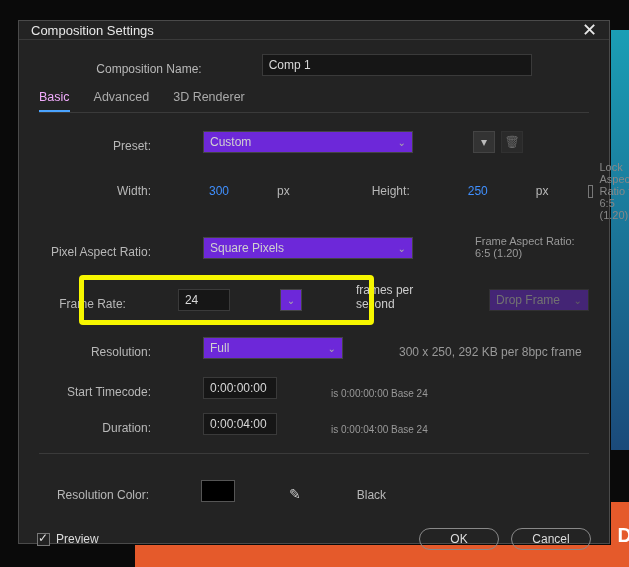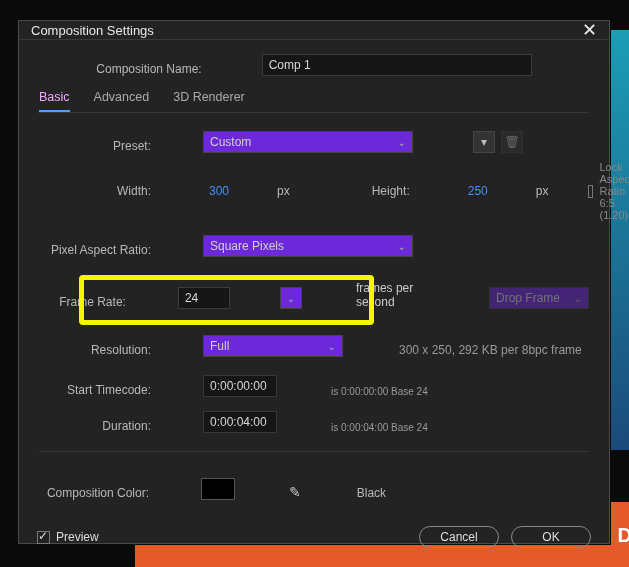--- a/index.html
+++ b/index.html
@@ -142,20 +142,24 @@
         <span class="dim">Lock Aspect Ratio to 6:5 (1.20)</span>
       </div>
     </div>
 
     <div class="row par-row" style="margin-top:14px">
       <span class="lbl" style="width:120px">Pixel Aspect Ratio:</span>
       <div class="select">
         <span>Square Pixels</span>
         <span class="chev">⌄</span>
       </div>
+      <div class="far">
+        <div>Frame Aspect Ratio:</div>
+        <div>6:5 (1.20)</div>
+      </div>
     </div>
 
     <div class="row fr-row">
       <span class="lbl">Frame Rate:</span>
       <input type="text" class="fr-input" value="24" style="">
       <div class="fr-dd">
         <div class="select">
           <span class="chev">⌄</span>
         </div>
       </div>
@@ -185,34 +189,34 @@
 
     <div class="row tc-row" style="margin-top:6px">
       <span class="lbl">Duration:</span>
       <input type="text" class="tc-input" value="0:00:04:00" style="">
       <span class="tc-info">is 0:00:04:00  Base 24</span>
     </div>
 
     <hr class="div">
 
     <div class="row bg-row">
-      <span class="lbl">Composition Color:</span>
+      <span class="lbl">Resolution Color:</span>
       <div class="swatch"></div>
       <span class="eyedrop">✎</span>
       <span>Black</span>
     </div>
 
     <div class="spacer"></div>
   </div>
 
   <div class="footer">
     <div class="chk">
       <div class="chk-box checked"></div>
       <span style="color:#ddd;font-size:12px">Preview</span>
     </div>
     <div class="right">
+      <button class="btn">OK</button>
       <button class="btn">Cancel</button>
-      <button class="btn">OK</button>
     </div>
   </div>
 
   <div class="highlight-box"></div>
 </div>
 
 </body></html>

